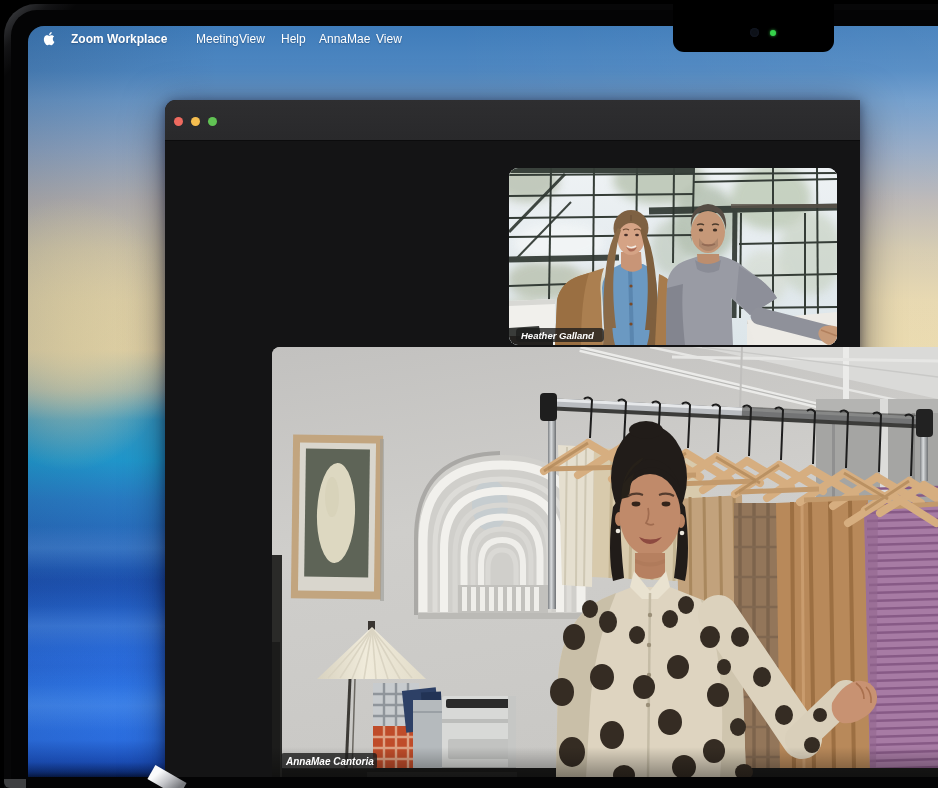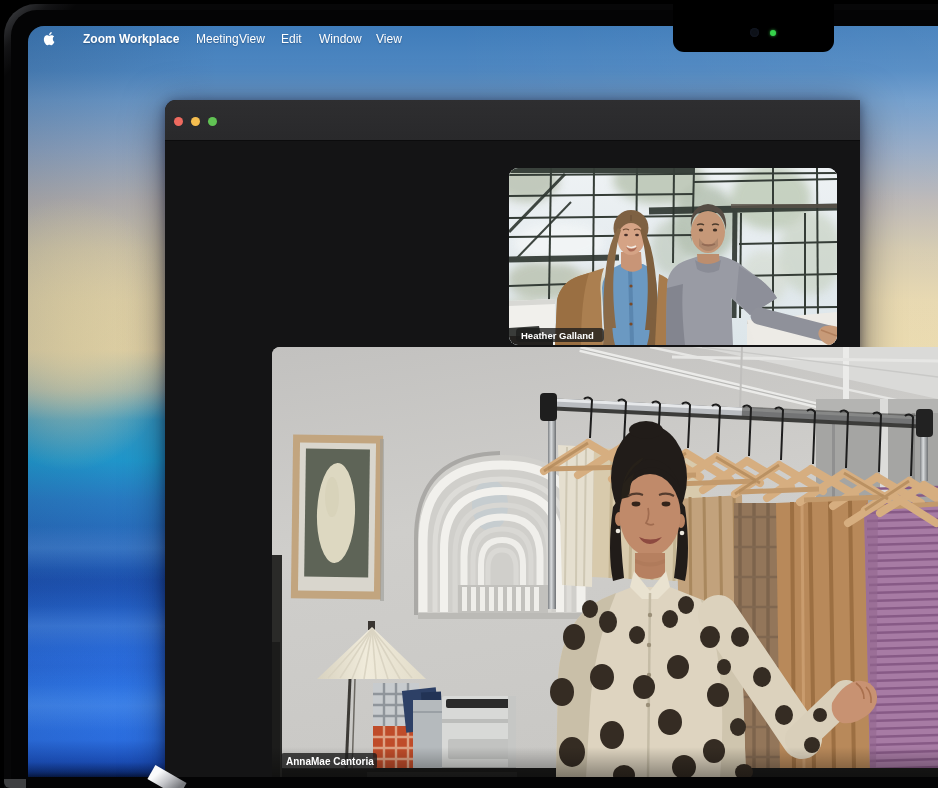--- a/index.html
+++ b/index.html
@@ -29,21 +29,21 @@
         rgba(15,50,150,0.09) 62px, rgba(15,50,150,0) 80px,
         rgba(150,205,255,0.17) 100px, rgba(140,200,255,0) 122px,
         rgba(15,50,150,0.07) 140px, rgba(15,50,150,0) 158px,
         rgba(160,210,255,0.14) 180px, rgba(140,200,255,0) 205px);}
   #menubar{position:absolute;left:0;top:0;width:100%;height:27px;color:#fff;
     font-size:12px;}
   #menubar .it{position:absolute;top:6px;white-space:nowrap;
     text-shadow:0 0.5px 1.5px rgba(0,30,60,0.35);}
   #zwin{position:absolute;left:137px;top:74px;width:695px;height:678px;
     border-radius:11px 0 0 0;background:#141415;
-    box-shadow:0 8px 40px rgba(0,0,20,0.55), 0 2px 12px rgba(0,0,30,0.45);}
+    box-shadow:0 8px 40px rgba(0,0,20,0.55), 0 2px 12px rgba(0,0,30,0.45);font-style:italic;}
   #ztitle{position:absolute;left:0;top:0;width:100%;height:40px;
     border-radius:11px 0 0 0;
     background:linear-gradient(180deg,#2e2e30 0%,#29292b 100%);
     border-bottom:1px solid #0c0c0d;}
   .tl{position:absolute;top:16.5px;width:9.5px;height:9.5px;border-radius:50%;}
   #tl-r{left:8.5px;background:#ee6a5f;}
   #tl-y{left:25.5px;background:#f5bd4f;}
   #tl-g{left:42.5px;background:#61c354;}
   #heather{position:absolute;left:344px;top:68px;width:328px;height:177px;
     border-radius:9px;overflow:hidden;background:#dfe6ea;}
@@ -65,25 +65,25 @@
   <div id="bezel"></div>
   <div id="screen">
     <div id="wallpaper"></div>
     <div id="waves"></div>
     <div id="menubar">
       <span class="it" style="left:14px;top:5px;">
         <svg width="13" height="15" viewBox="0 0 13 15">
           <path fill="#fff" d="M10.8 7.9c0-1.6 1.3-2.4 1.4-2.4-0.8-1.1-2-1.3-2.4-1.3-1-0.1-2 0.6-2.5 0.6-0.5 0-1.3-0.6-2.2-0.6-1.1 0-2.2 0.7-2.7 1.7-1.2 2-0.3 5 0.8 6.6 0.5 0.8 1.2 1.7 2 1.7 0.8 0 1.1-0.5 2.1-0.5 1 0 1.3 0.5 2.2 0.5 0.9 0 1.5-0.8 2-1.6 0.6-0.9 0.9-1.8 0.9-1.9-0.1 0-1.6-0.7-1.6-2.8zM9.1 3.1c0.4-0.5 0.7-1.3 0.6-2.1-0.6 0-1.4 0.4-1.9 1-0.4 0.5-0.8 1.3-0.7 2 0.8 0.1 1.5-0.4 2-0.9z"></path>
         </svg>
       </span>
-      <span class="it" style="left:43px;font-weight:bold;margin-left:12px;">Zoom Workplace</span>
+      <span class="it" style="left:43px;font-weight:bold;">Zoom Workplace</span>
       <span class="it" style="left:168px;">Meeting</span>
       <span class="it" style="left:211px;">View</span>
-      <span class="it" style="left:253px;">Edit</span>
-      <span class="it" style="left:291px;">Window</span>
+      <span class="it" style="left:253px;">Help</span>
+      <span class="it" style="left:291px;">AnnaMae</span>
       <span class="it" style="left:348px;">View</span>
     </div>
     <div id="zwin">
       <div id="ztitle">
         <div class="tl" id="tl-r"></div>
         <div class="tl" id="tl-y"></div>
         <div class="tl" id="tl-g"></div>
       </div>
       <svg id="heather" viewBox="0 0 328 177">
         <defs>

